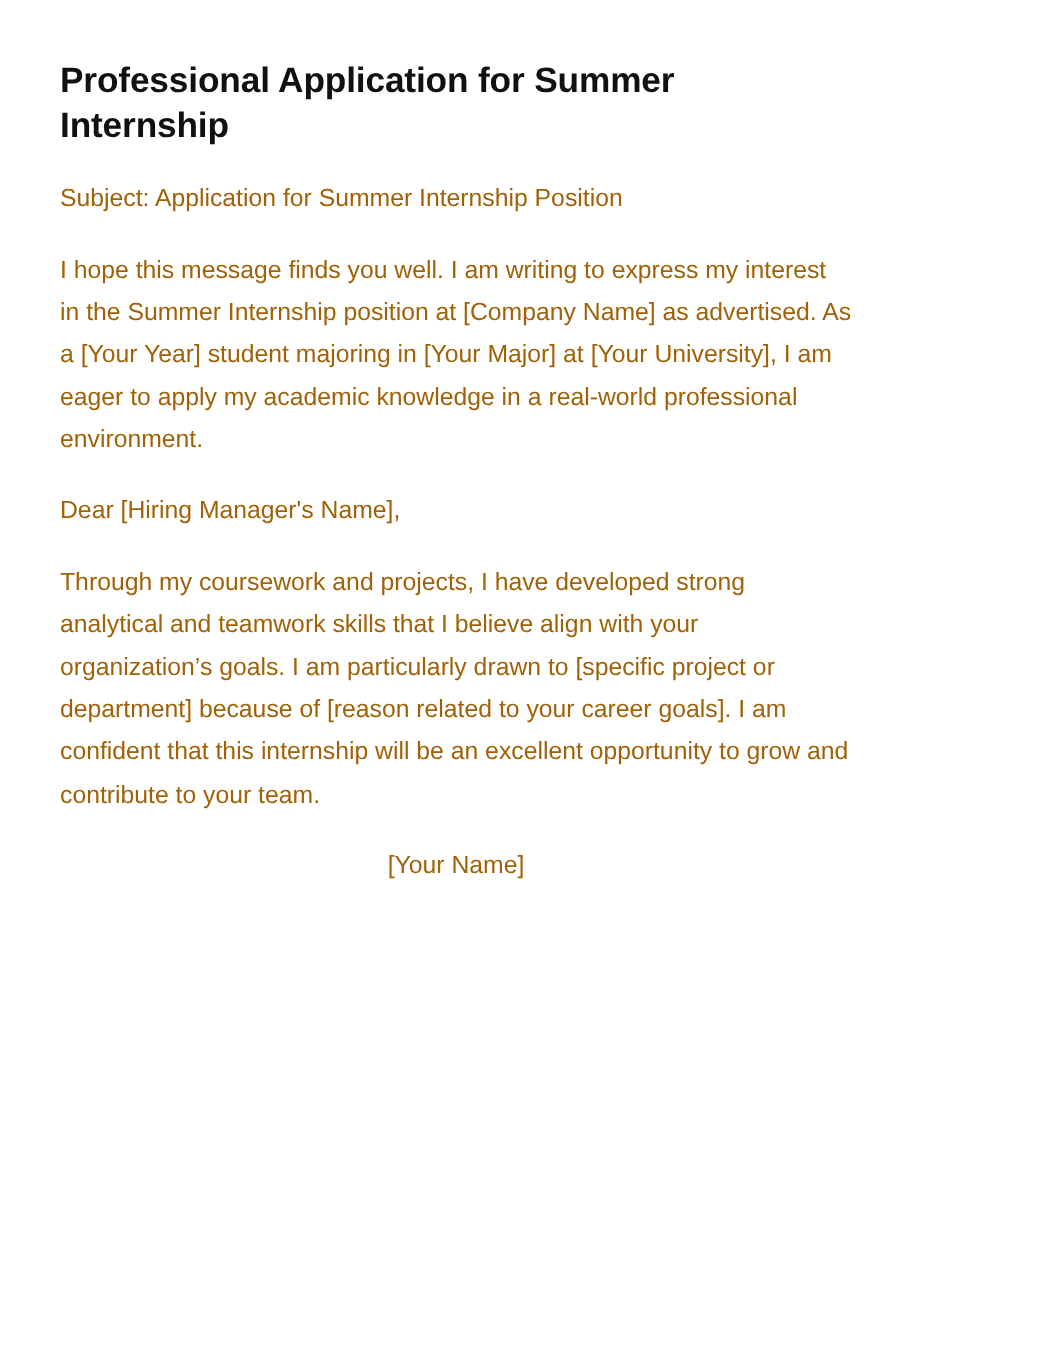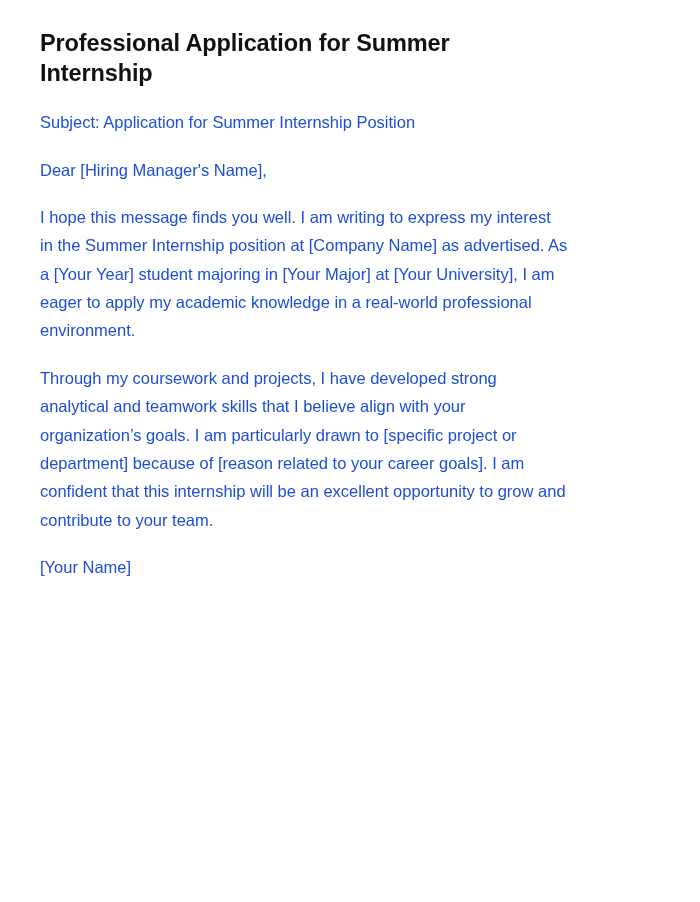--- a/index.html
+++ b/index.html
@@ -10,51 +10,52 @@
   body {
     width: 700px;
     min-height: 902px;
     font-family: "Liberation Sans", sans-serif;
     color: #1a1a1a;
     -webkit-font-smoothing: antialiased;
   }
   .page {
     width: 608px;
     box-sizing: border-box;
-    padding: 28px 40px 40px 40px;
+    padding: 38px 40px 40px 40px;
     background: #ffffff;
   }
   .doc-title {
     font-size: 23.5px;
     font-weight: bold;
     line-height: 1.28;
     color: #111111;
     margin: 0 0 20px 0;
     letter-spacing: -0.1px;
   }
   .doc-body {
     font-size: 16.5px;
     line-height: 1.72;
-    color: #1d4ed8;
+    color: #a16207;
   }
   .doc-body p {
     margin: 0 0 19px 0;
   }
   .doc-body p:last-child {
     margin-bottom: 0;
+    text-align: center;
   }
 </style>
 </head>
 <body>
 
 <div class="page">
 
   <h1 class="doc-title">Professional Application for Summer Internship</h1>
 
   <div class="doc-body">
     <p>Subject: Application for Summer Internship Position</p>
+    <p>I hope this message finds you well. I am writing to express my interest in the Summer Internship position at [Company Name] as advertised. As a [Your Year] student majoring in [Your Major] at [Your University], I am eager to apply my academic knowledge in a real-world professional environment.</p>
     <p>Dear [Hiring Manager's Name],</p>
-    <p>I hope this message finds you well. I am writing to express my interest in the Summer Internship position at [Company Name] as advertised. As a [Your Year] student majoring in [Your Major] at [Your University], I am eager to apply my academic knowledge in a real-world professional environment.</p>
     <p>Through my coursework and projects, I have developed strong analytical and teamwork skills that I believe align with your organization’s goals. I am particularly drawn to [specific project or department] because of [reason related to your career goals]. I am confident that this internship will be an excellent opportunity to grow and contribute to your team.</p>
     <p>[Your Name]</p>
   </div>
 
 </div>
 
 </body></html>

